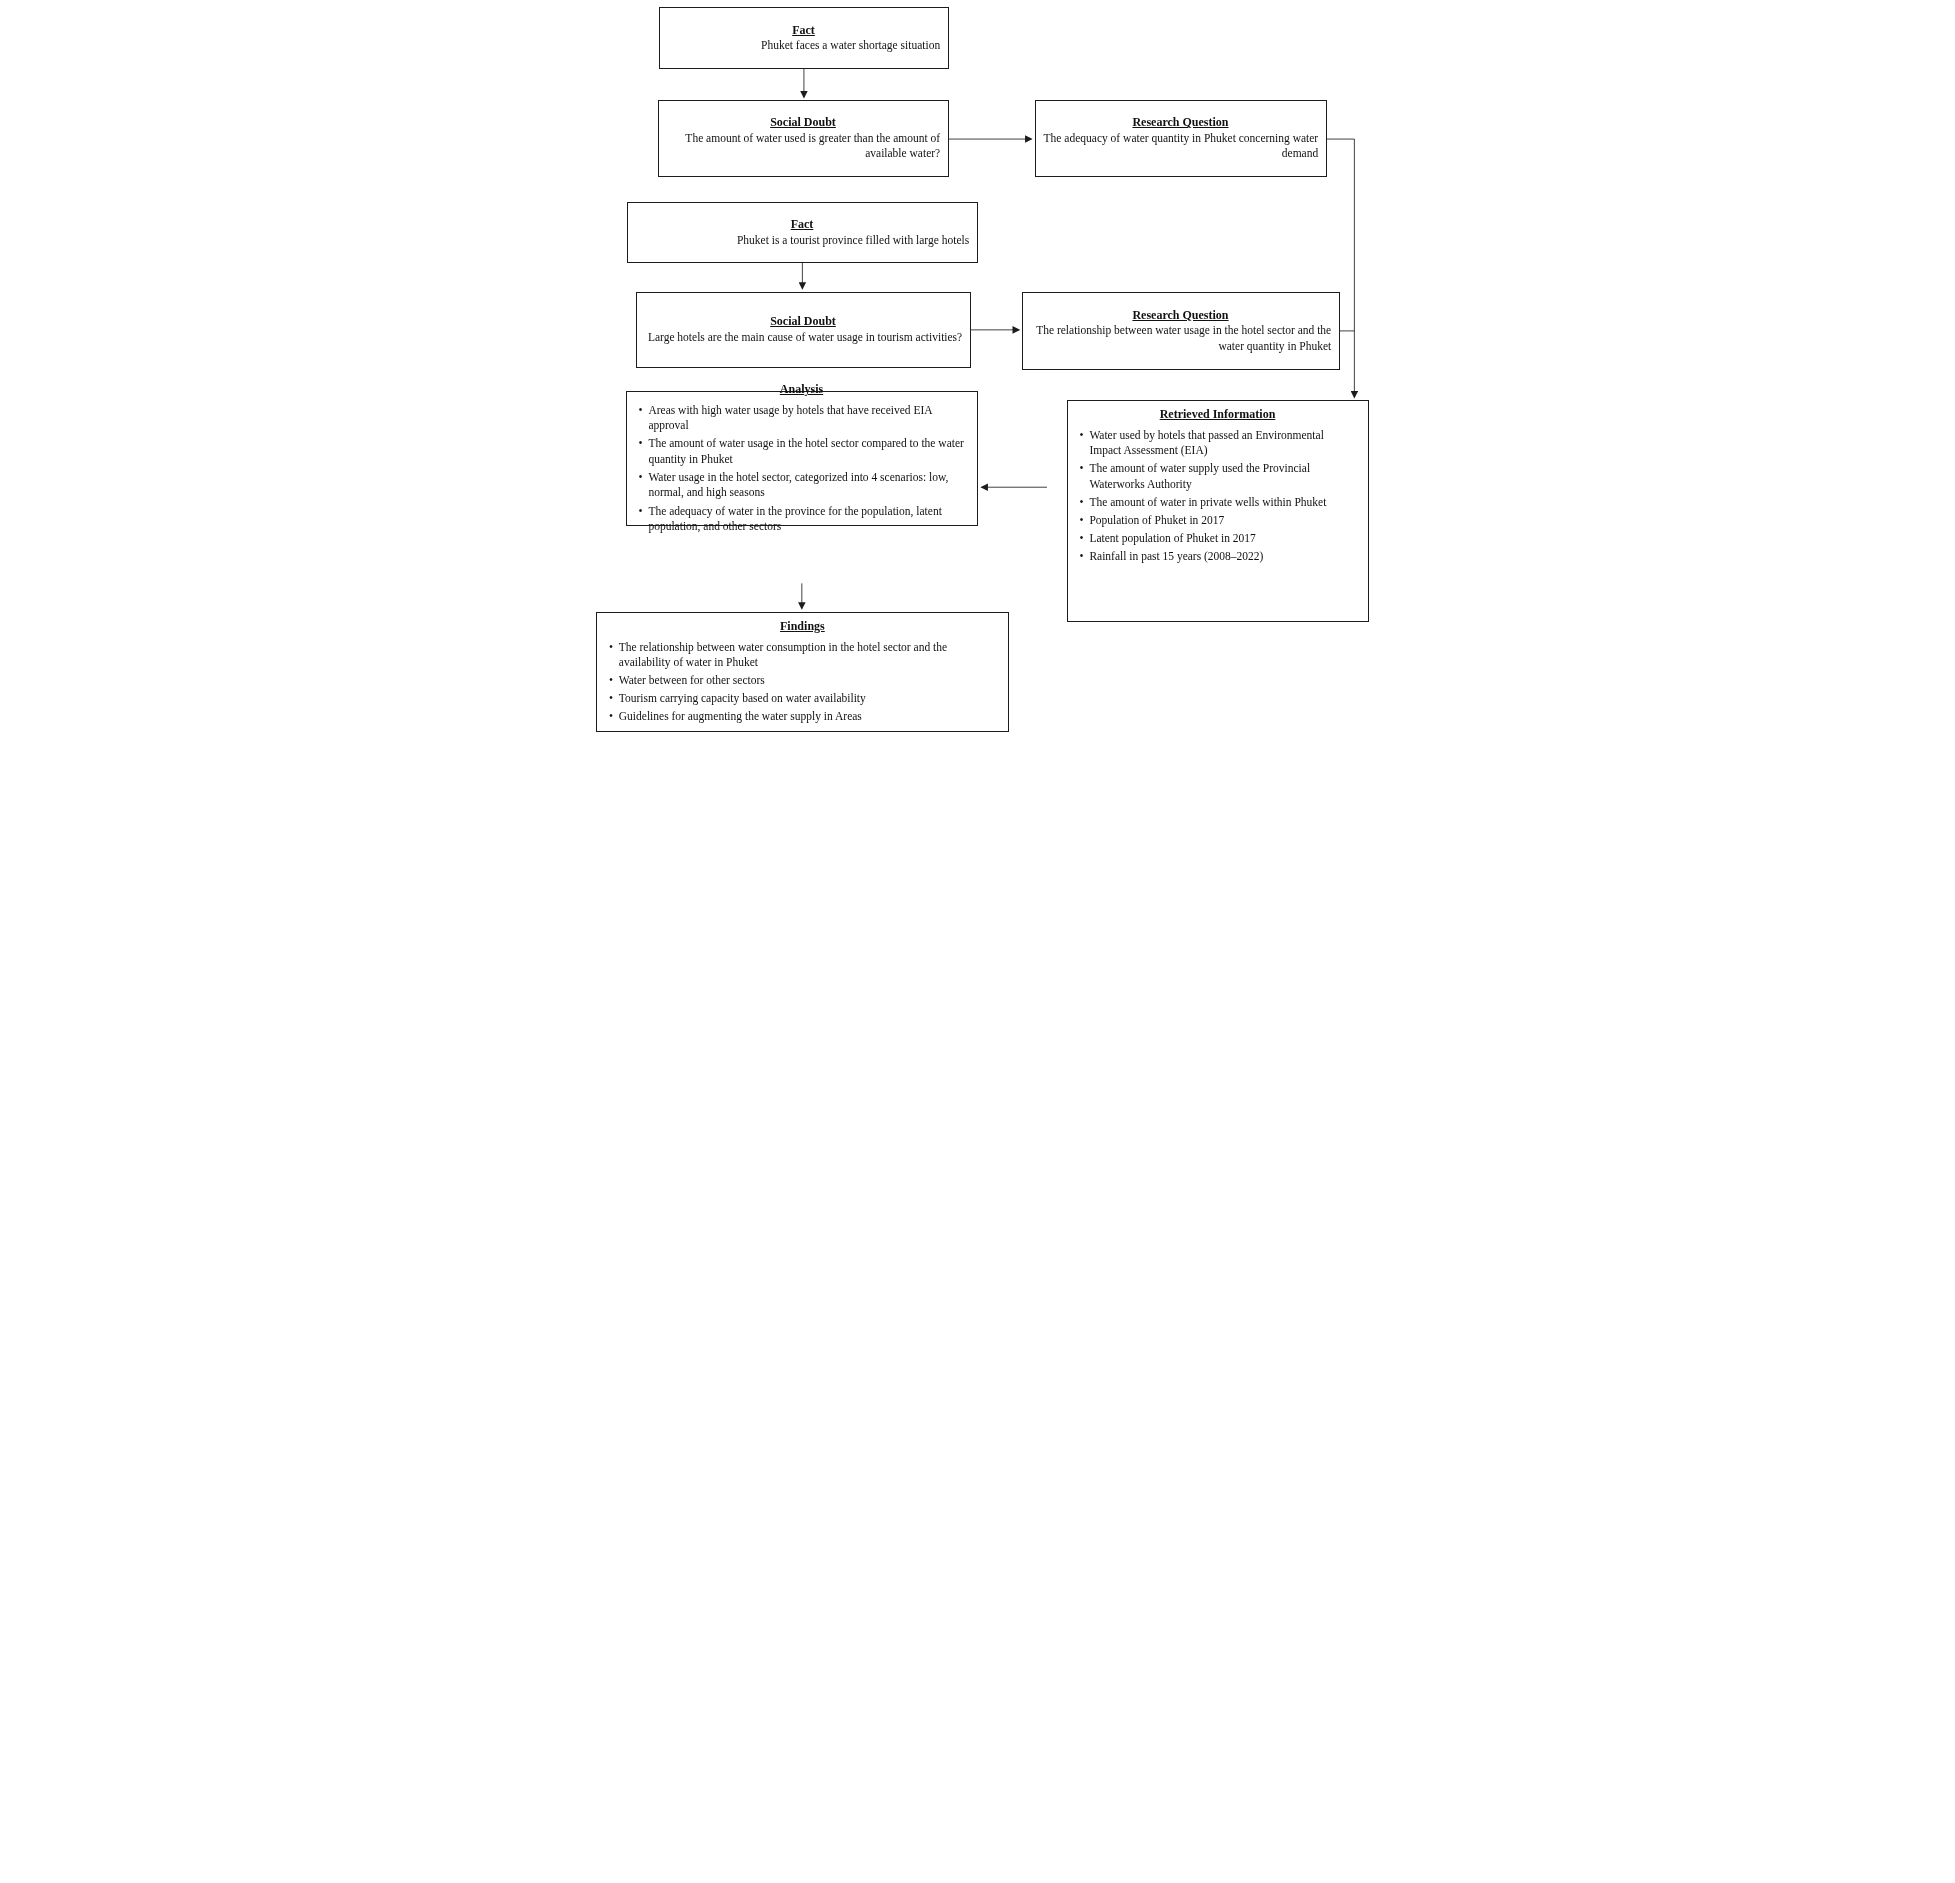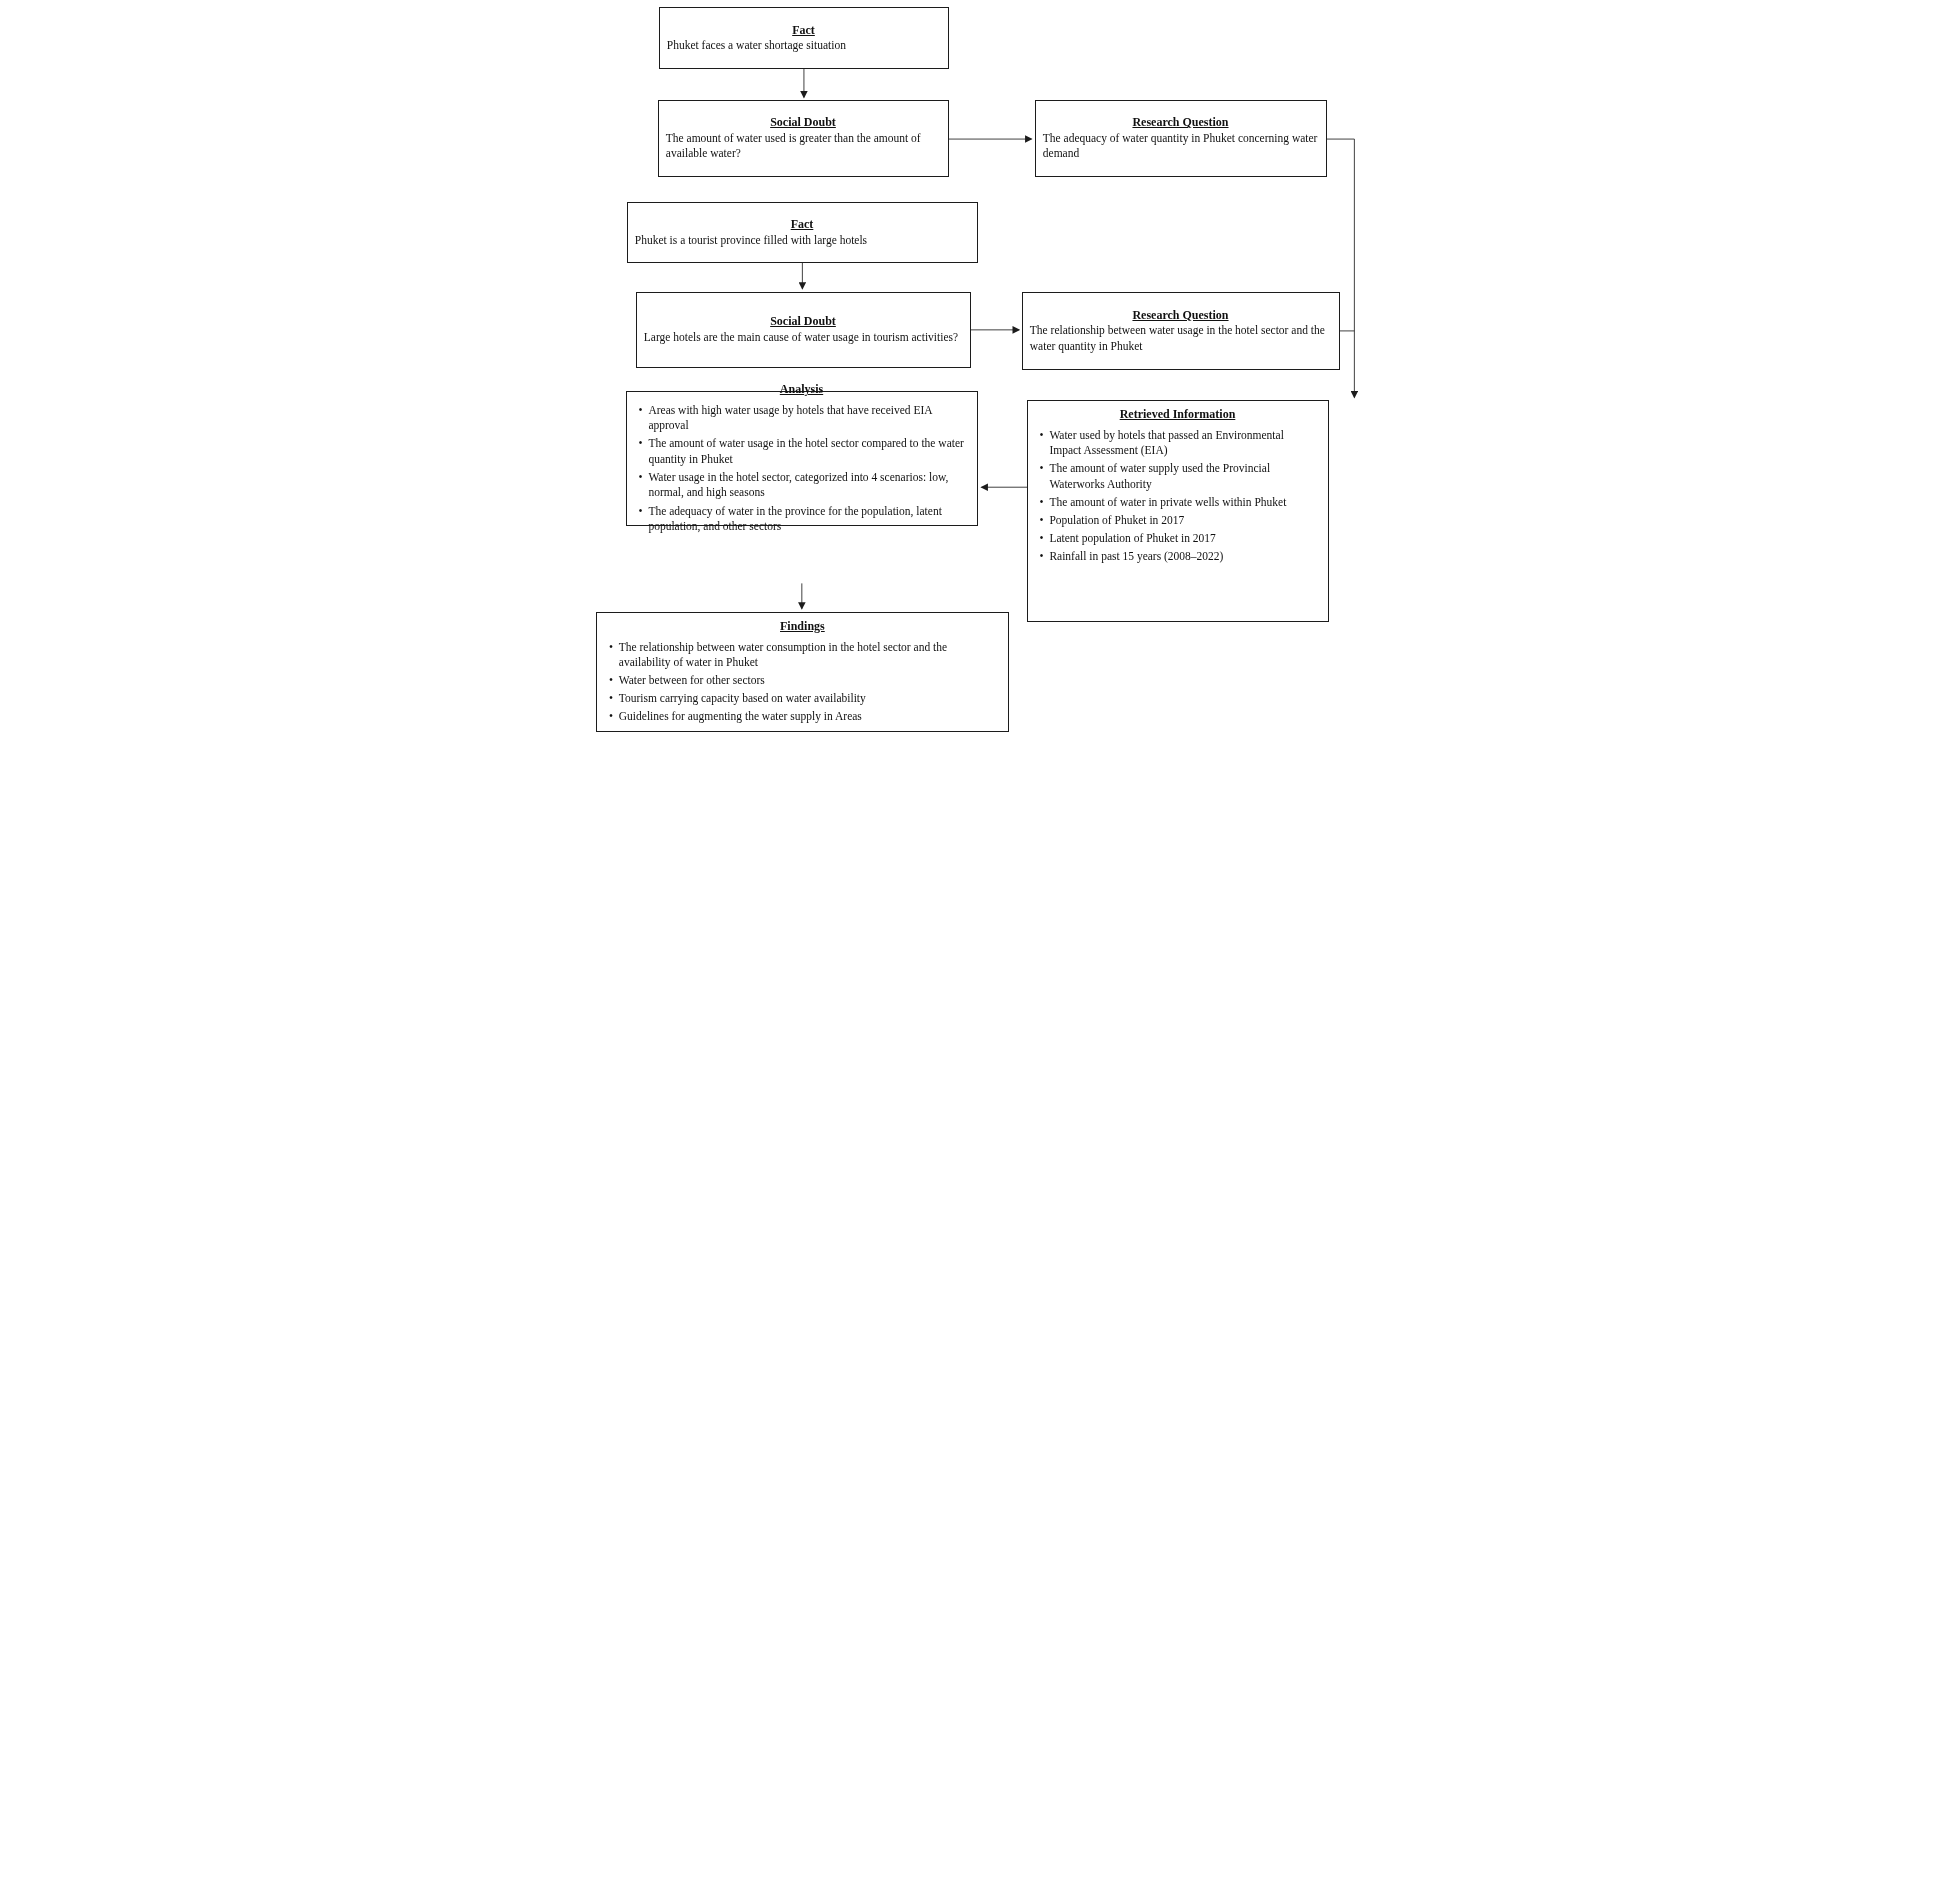--- a/index.html
+++ b/index.html
@@ -29,21 +29,21 @@
     padding: 6.3px 9.4px;
   }
   .title {
     font-weight: bold;
     text-align: center;
     font-size: 12px;
     line-height: 1.3;
     text-decoration: underline;
   }
   .text {
-    text-align: left;
+    text-align: right;
     font-size: 11.5px;
     line-height: 1.35;
   }
   ul.bullets {
     list-style: none;
     margin-top: 2.1px;
   }
   .bullets li {
     font-size: 11.5px;
     line-height: 1.35;
@@ -108,21 +108,21 @@
   <div class="box" style="left:49px; top:292px; width:335px; height:76px;">
     <div class="title">Social Doubt</div>
     <div class="text">Large hotels are the main cause of water usage in tourism activities?</div>
   </div>
 
   <div class="box" style="left:435px; top:292px; width:318px; height:78px;">
     <div class="title">Research Question</div>
     <div class="text">The relationship between water usage in the hotel sector and the water quantity in Phuket</div>
   </div>
 
-  <div class="box list" style="left:440px; top:400px; width:302px; height:222px;">
+  <div class="box list" style="left:480px; top:400px; width:302px; height:222px;">
     <div class="title">Retrieved Information</div>
     <ul class="bullets">
       <li>Water used by hotels that passed an Environmental Impact Assessment (EIA)</li>
       <li>The amount of water supply used the Provincial Waterworks Authority</li>
       <li>The amount of water in private wells within Phuket</li>
       <li>Population of Phuket in 2017</li>
       <li>Latent population of Phuket in 2017</li>
       <li>Rainfall in past 15 years (2008–2022)</li>
     </ul>
   </div>

